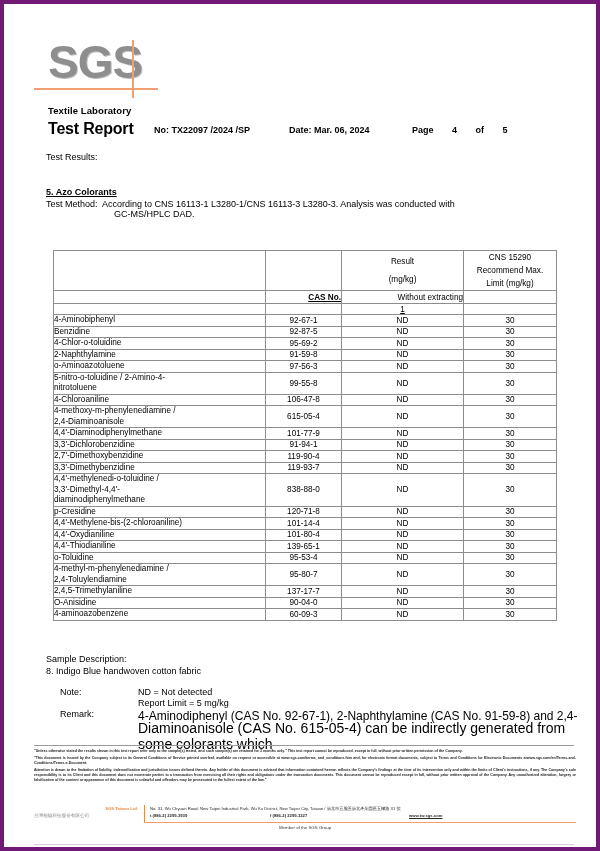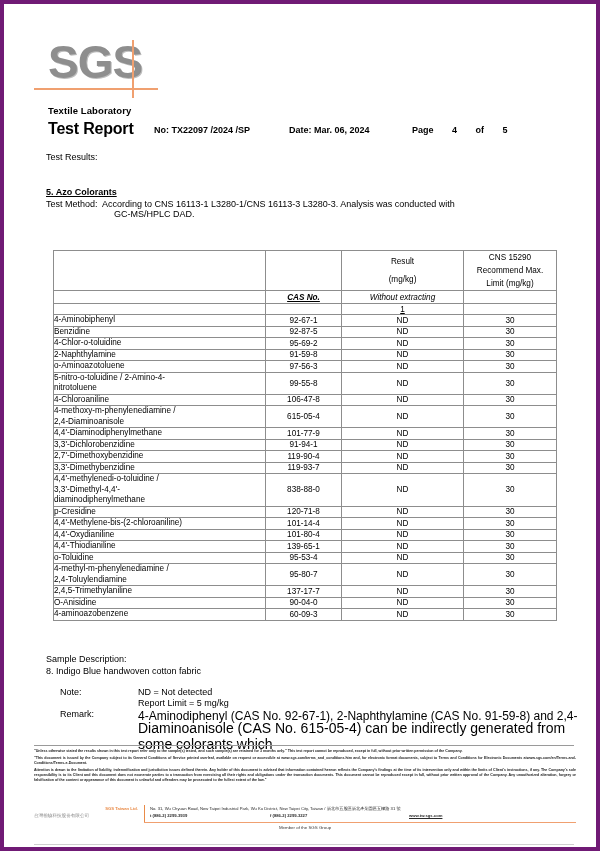--- a/index.html
+++ b/index.html
@@ -155,25 +155,24 @@
   .results .c-lim   { width: 93px;  }
 
   .hdr-cell {
     text-align: center;
     line-height: 13px;
     padding: 5px 2px 5px 2px;
     font-size: 8.2px;
   }
   .hdr-cell .gap { display: block; height: 5px; }
   .hdr-sub {
-    text-align: center;
+    text-align: right;
     font-size: 8.2px;
     padding: 1px 2px;
     height: 12px;
-    font-style: italic;
   }
   .hdr-sub.bold-ul {
     font-weight: bold;
     text-decoration: underline;
   }
   .hdr-num {
     text-align: center;
     font-size: 8.2px;
     font-weight: bold;
     text-decoration: underline;

